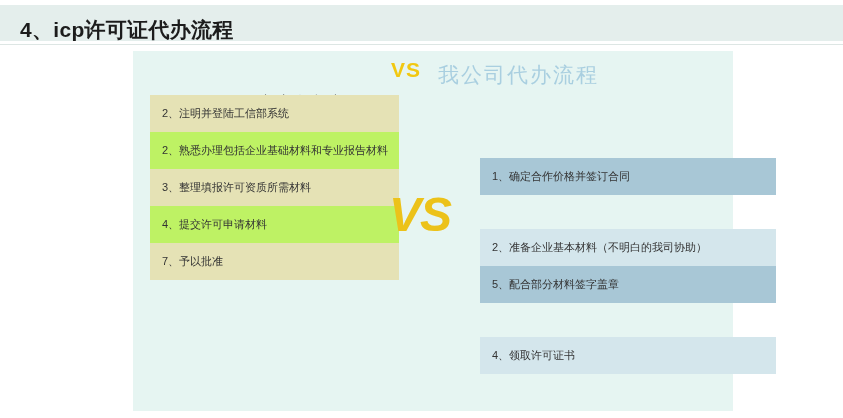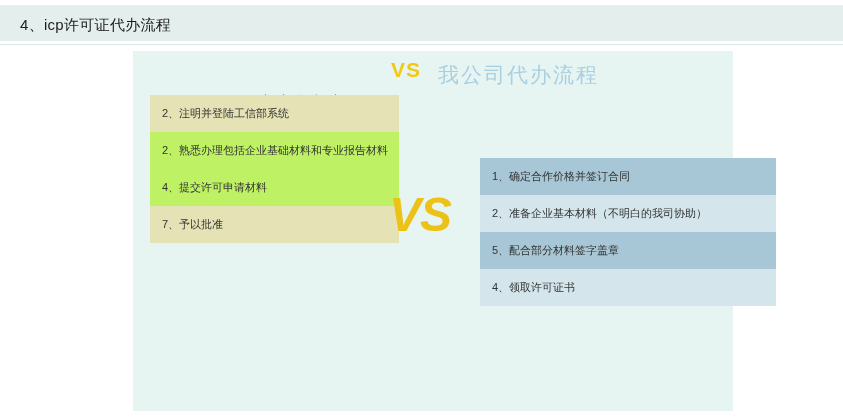--- a/index.html
+++ b/index.html
@@ -22,22 +22,22 @@
     top: 5px;
     width: 843px;
     height: 36px;
     background: #e4eeec;
     box-sizing: border-box;
   }
   .header-title {
     position: absolute;
     left: 20px;
     top: 11px;
-    font-size: 15px;
-    font-weight: normal;
+    font-size: 21px;
+    font-weight: bold;
     color: #1c1c1c;
     letter-spacing: 0.3px;
     white-space: nowrap;
   }
   .header-rule {
     position: absolute;
     left: 0;
     top: 44px;
     width: 843px;
     height: 1px;
@@ -129,21 +129,21 @@
   }
 
   
   .col-right {
     position: absolute;
     left: 347px;
     top: 107px;
     width: 296px;
   }
   .row.odd-right  { background: #a8c7d6; }
-  .row.even-right { background: #d4e6ec; }
+  .row.even-right { background: #d4e6ec; margin-top: 34px; }
 
   .row-text { display: inline-block; }
 </style>
 </head>
 <body>
 
 <div class="header-bar">
   <div class="header-title">4、icp许可证代办流程</div>
 </div>
 <div class="header-rule"></div>
@@ -152,20 +152,21 @@
 
   <div class="titles">
     <div class="title-left">客户自办流程</div>
     <div class="title-vs">VS</div>
     <div class="title-right">我公司代办流程</div>
   </div>
 
   <div class="col-left">
     <div class="row odd-left"><span class="row-text">2、注明并登陆工信部系统</span></div>
     <div class="row even-left"><span class="row-text">2、熟悉办理包括企业基础材料和专业报告材料</span></div>
+    <div class="row odd-left"><span class="row-text">3、整理填报许可资质所需材料</span></div>
     <div class="row even-left"><span class="row-text">4、提交许可申请材料</span></div>
     <div class="row odd-left"><span class="row-text">7、予以批准</span></div>
   </div>
 
   <div class="big-vs">VS</div>
 
   <div class="col-right">
     <div class="row odd-right"><span class="row-text">1、确定合作价格并签订合同</span></div>
     <div class="row even-right"><span class="row-text">2、准备企业基本材料（不明白的我司协助）</span></div>
     <div class="row odd-right"><span class="row-text">5、配合部分材料签字盖章</span></div>

